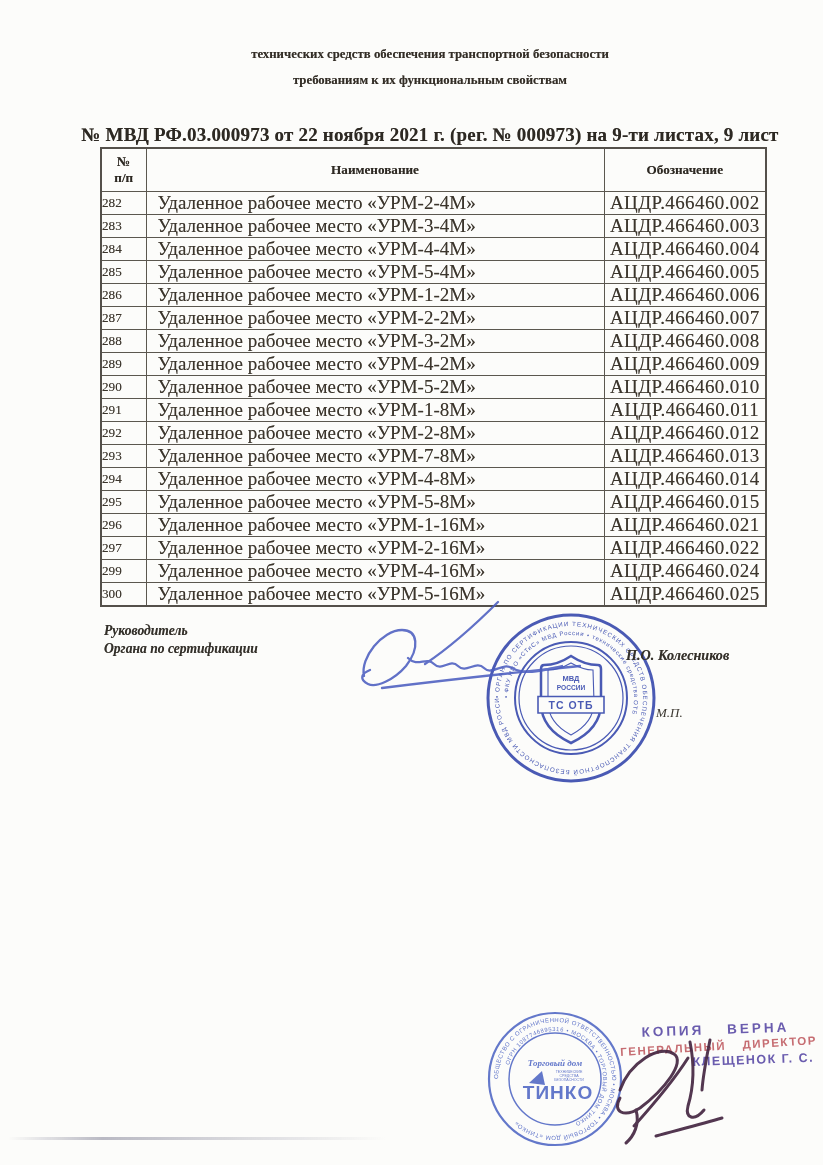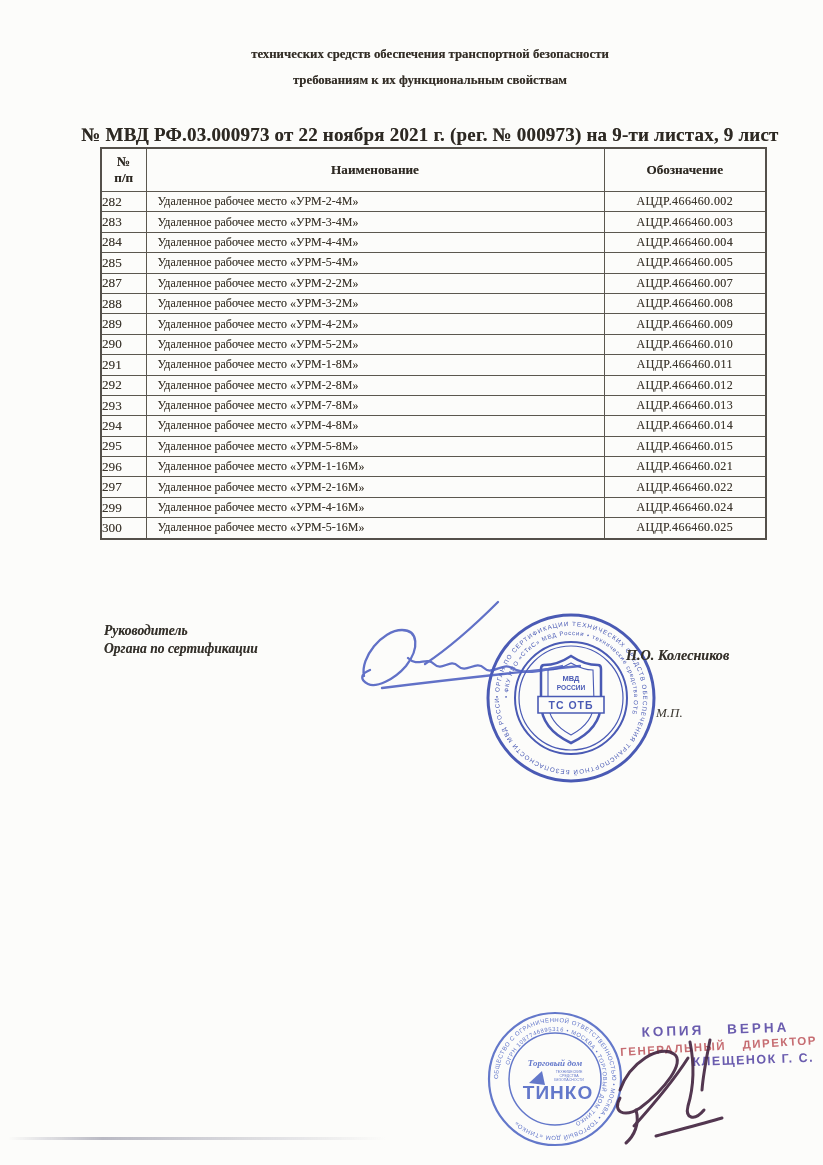--- a/index.html
+++ b/index.html
@@ -26,21 +26,21 @@
     border:2px solid #54504a;
     background:transparent;
   }
   .doc-table th,.doc-table td{border:1px solid #5b574f;}
   .doc-table th{
     height:40px;font-size:13.2px;font-weight:bold;color:#2d2923;
     text-align:center;vertical-align:middle;line-height:1.25;
     text-shadow:0 0 .4px rgba(60,50,40,.5);
   }
   .doc-table td{
-    height:19.4px;font-size:12px;color:#3b352c;vertical-align:middle;
+    height:19.4px;font-size:19px;color:#3b352c;vertical-align:middle;
     padding:0;white-space:nowrap;overflow:hidden;
     text-shadow:0 0 .4px rgba(60,50,40,.45);
   }
   .col-num{width:45px;} .col-name{width:458px;} .col-code{width:162px;}
   td.c-num{font-size:13.2px;}
   td.c-name{padding-left:11px;}
   td.c-code{text-align:center;letter-spacing:.4px;margin-left:8px;}
   
   .role-block{left:104px;top:622px;font-size:13.6px;font-weight:bold;font-style:italic;
     line-height:18px;color:#33302a;text-shadow:0 0 .4px rgba(60,50,40,.5);}
@@ -104,20 +104,25 @@
         <td class="c-num">284</td>
         <td class="c-name">Удаленное рабочее место «УРМ-4-4М»</td>
         <td class="c-code">АЦДР.466460.004</td>
       </tr>
       <tr>
         <td class="c-num">285</td>
         <td class="c-name">Удаленное рабочее место «УРМ-5-4М»</td>
         <td class="c-code">АЦДР.466460.005</td>
       </tr>
       <tr>
+        <td class="c-num">286</td>
+        <td class="c-name">Удаленное рабочее место «УРМ-1-2М»</td>
+        <td class="c-code">АЦДР.466460.006</td>
+      </tr>
+      <tr>
         <td class="c-num">287</td>
         <td class="c-name">Удаленное рабочее место «УРМ-2-2М»</td>
         <td class="c-code">АЦДР.466460.007</td>
       </tr>
       <tr>
         <td class="c-num">288</td>
         <td class="c-name">Удаленное рабочее место «УРМ-3-2М»</td>
         <td class="c-code">АЦДР.466460.008</td>
       </tr>
       <tr>

